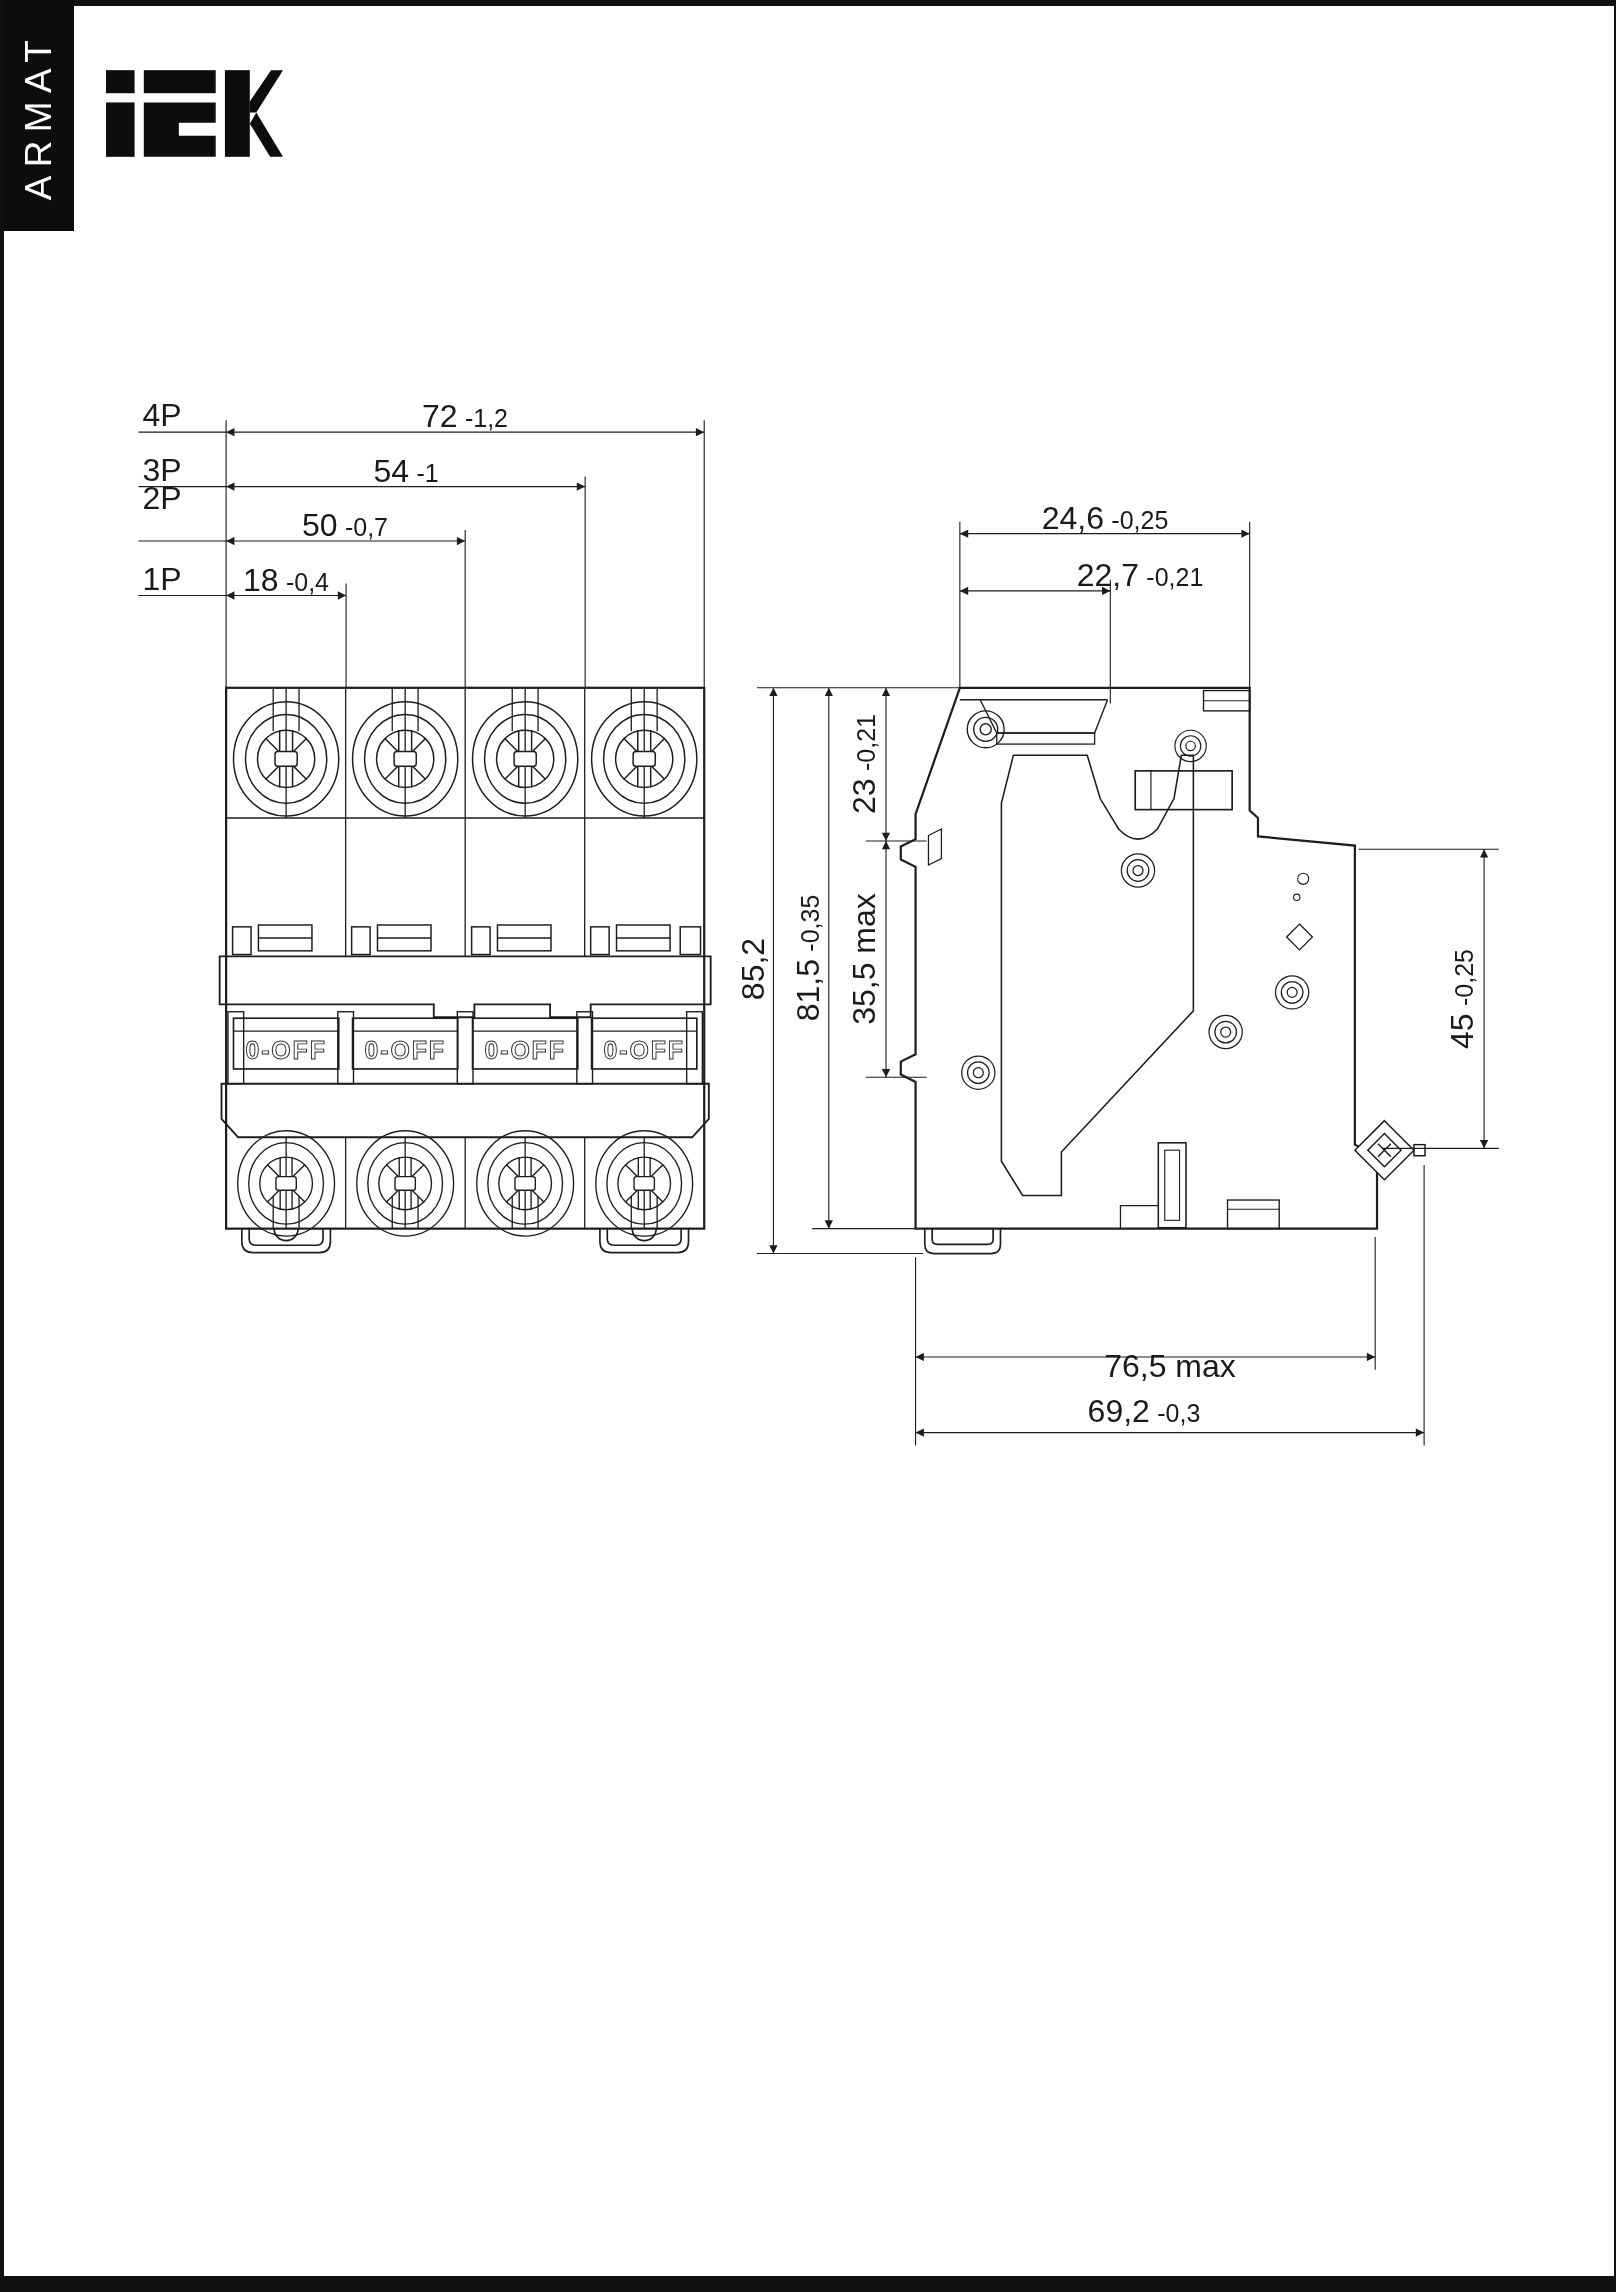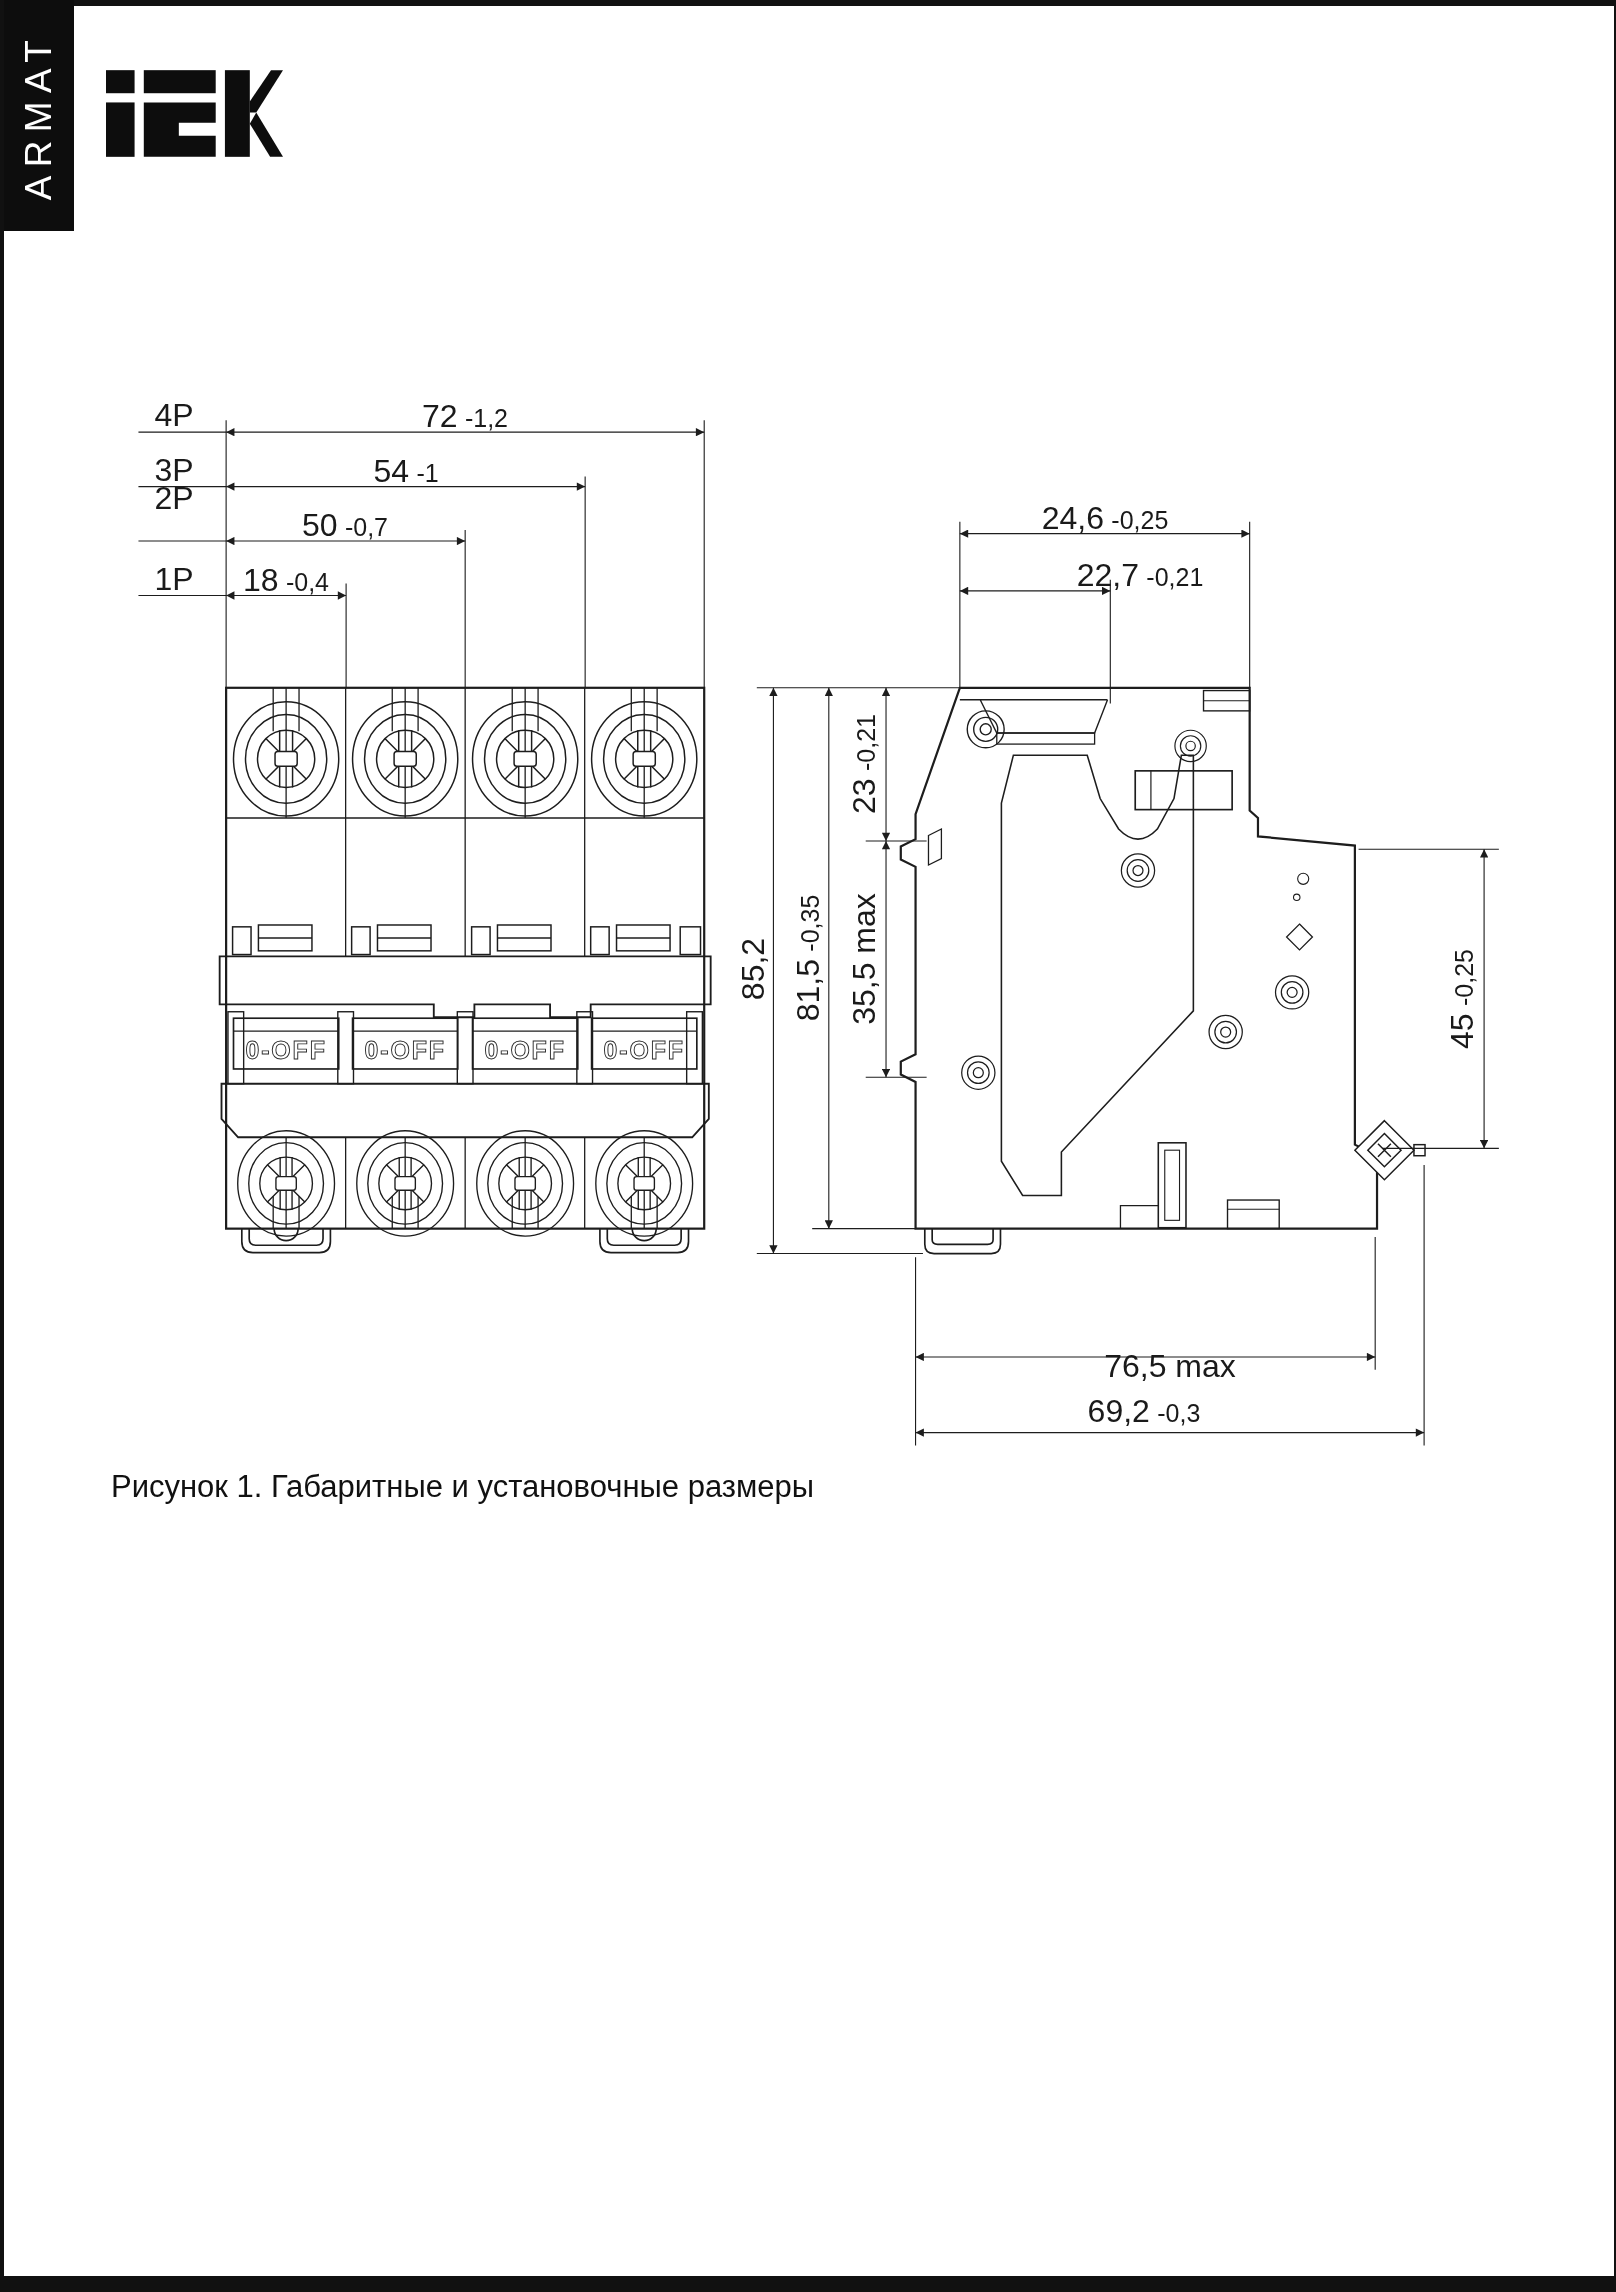--- a/index.html
+++ b/index.html
@@ -21,21 +21,21 @@
   .logo{position:absolute;left:106px;top:70px;}
   
   svg.draw{position:absolute;left:0;top:0;}
   .ln{stroke:#1d1d1d;fill:none;}
   
   .dim{position:absolute;white-space:nowrap;display:flex;align-items:baseline;
        transform:translate(-50%,-50%);}
   .dim.rot{transform:translate(-50%,-50%) rotate(-90deg);}
   .dv{font-size:32px;}
   .dt{font-size:25px;margin-left:7.4px;}
-  .plabel{position:absolute;font-size:32px;transform:translate(-50%,-50%);margin-left:12px;}
+  .plabel{position:absolute;font-size:32px;transform:translate(-50%,-50%);}
   .caption{position:absolute;left:111px;top:1469px;font-size:31px;color:#111;}
   .offtxt{font-size:27px;letter-spacing:2px;fill:#ffffff;stroke:#2b2b2b;stroke-width:1;
           text-anchor:middle;font-family:"Liberation Sans",sans-serif;font-weight:700;}
 </style>
 </head>
 <body>
 
 <div id="page">
 
   <div class="frame-top"></div>
@@ -301,15 +301,14 @@
   </div>
 
   <div class="dim" style="left:1144px;top:1411px">
     <span class="dv">69,2</span>
     <span class="dt">-0,3</span>
   </div>
   <div class="dim" style="left:1170px;top:1366px">
     <span class="dv">76,5 max</span>
   </div>
 
-  <div class="caption">Рисунок 1. Габаритные и установочные размеры</div>
 </div>
 
 
 </body></html>

